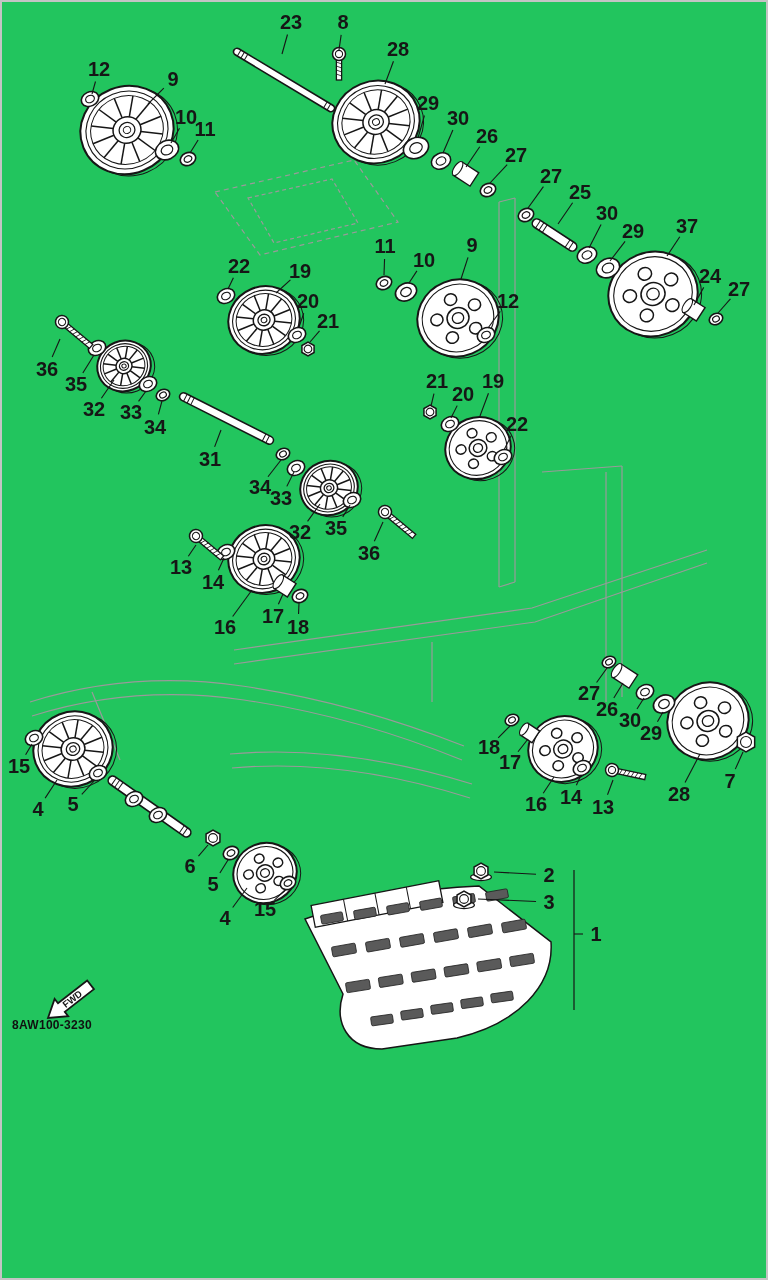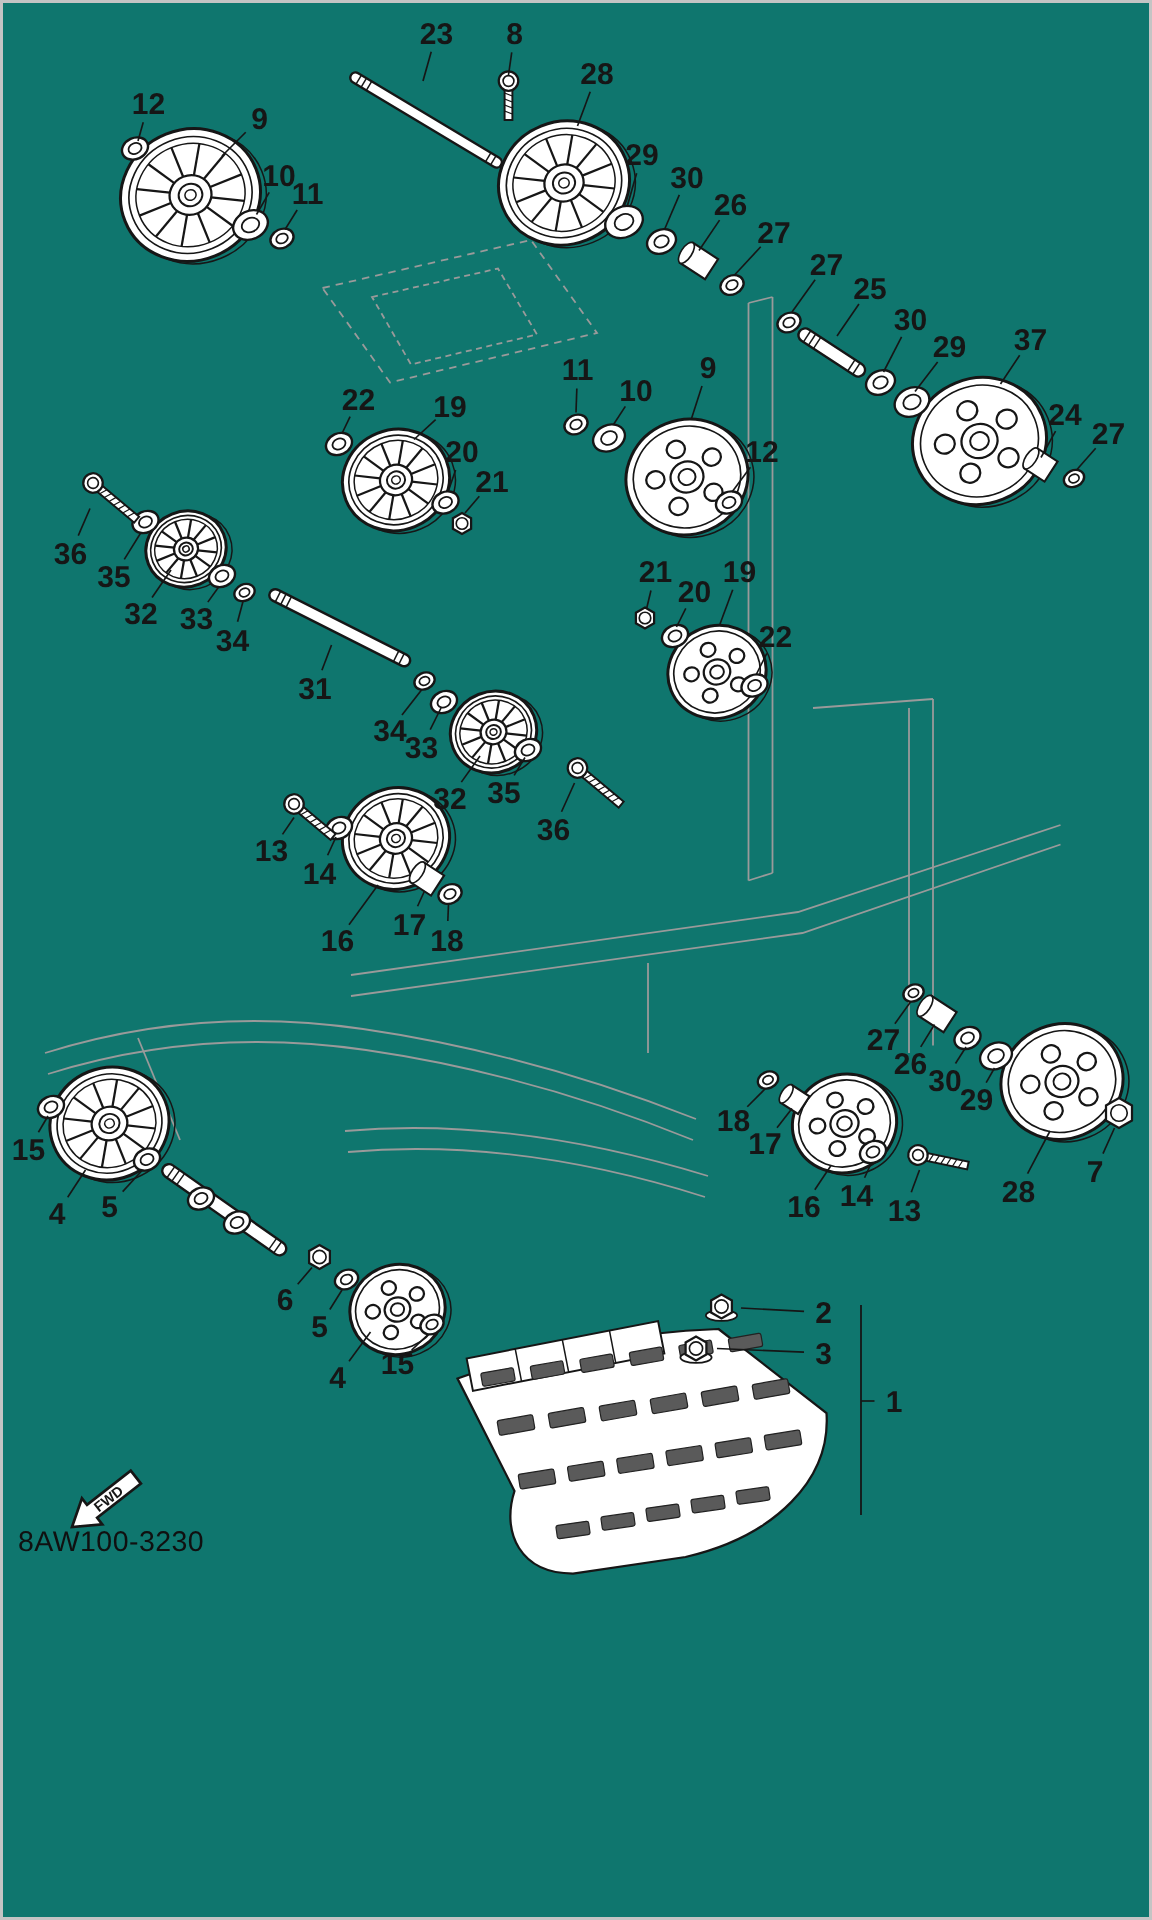--- a/index.html
+++ b/index.html
@@ -1,20 +1,20 @@
 <!DOCTYPE html>
 <html><head>
 <meta charset="utf-8">
 <style>
   *{box-sizing:border-box}
   html,body{margin:0;padding:0;background:#e9e9e9}
-  .page{position:relative;width:768px;height:1280px;margin:0 auto;background:#0f766e;
+  .page{position:relative;width:768px;height:1280px;margin:0 auto;background:#22c55e;
         border:2px solid #c4c4c4;overflow:hidden;font-family:"Liberation Sans",sans-serif}
   .page svg{position:absolute;left:0;top:0}
-  .code{position:absolute;left:10px;top:1016px;font-size:19px;font-weight:400;
+  .code{position:absolute;left:10px;top:1016px;font-size:12px;font-weight:700;
         letter-spacing:.3px;color:#101010}
   .copyright{position:absolute;left:27px;top:1048px;font-size:24px;color:#101010;white-space:nowrap}
 </style>
 </head>
 <body>
 
 <div class="page">
   <svg id="diagram-svg" width="768" height="1280" viewBox="0 0 768 1280">
     <g id="layer-frame">
         <path d="M213,190 L352,158 L396,220 L258,253 Z" fill="none" stroke="#9a9a9a" stroke-width="1.2" stroke-dasharray="5,4"></path>

